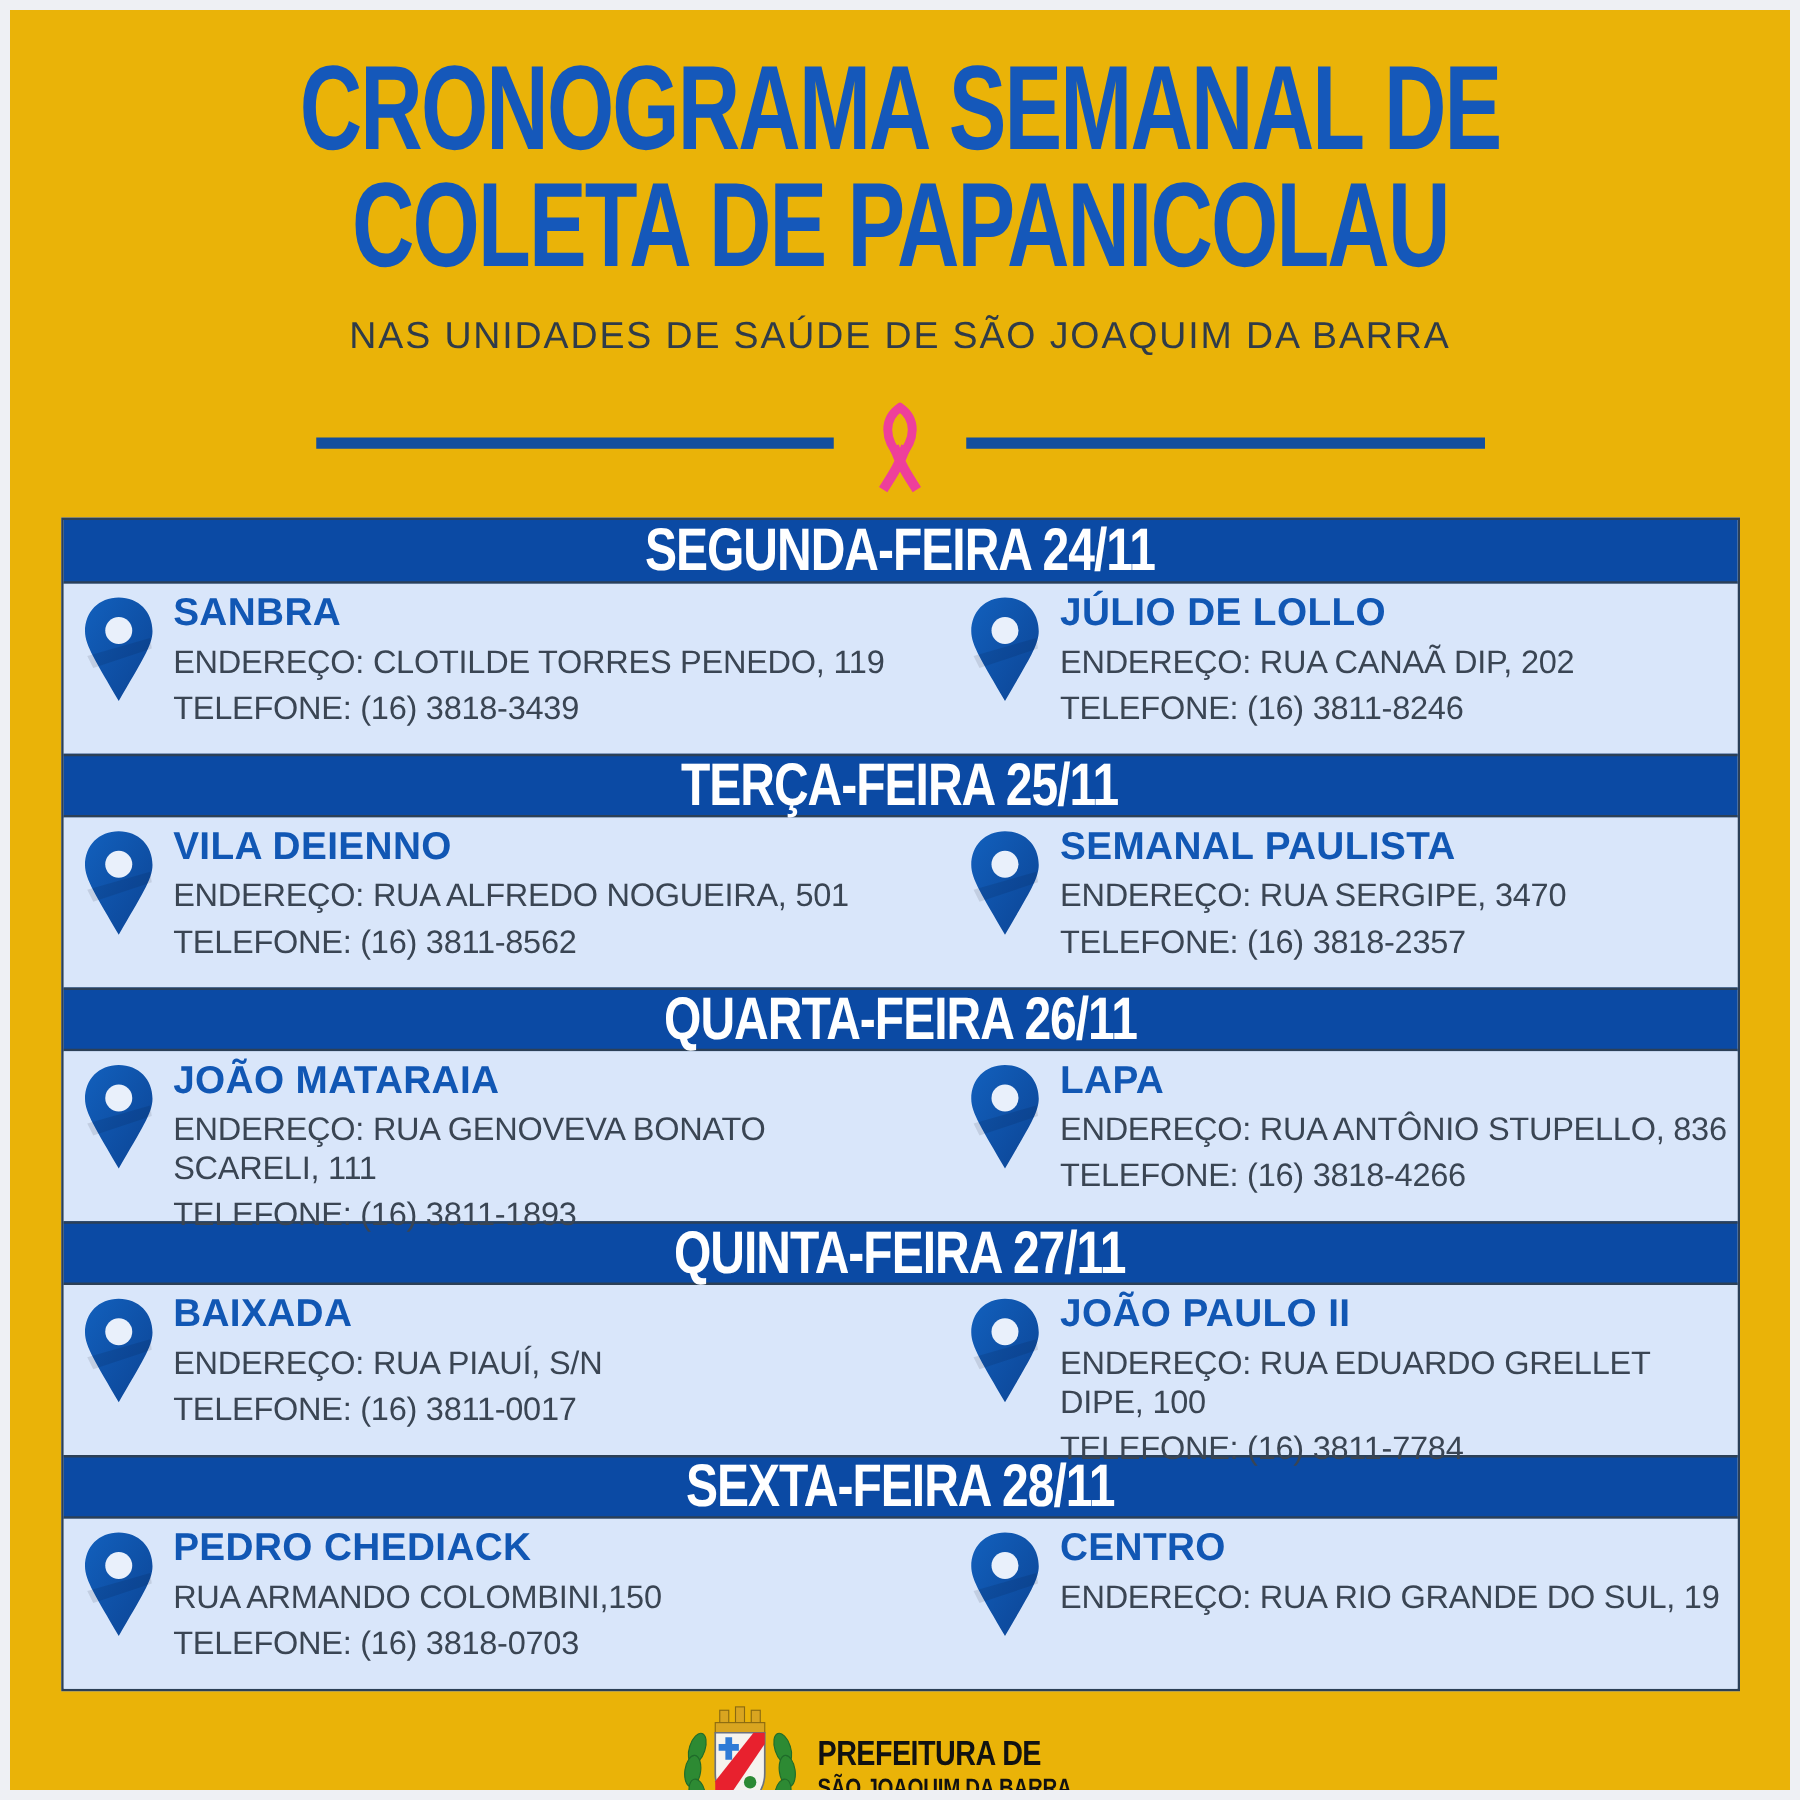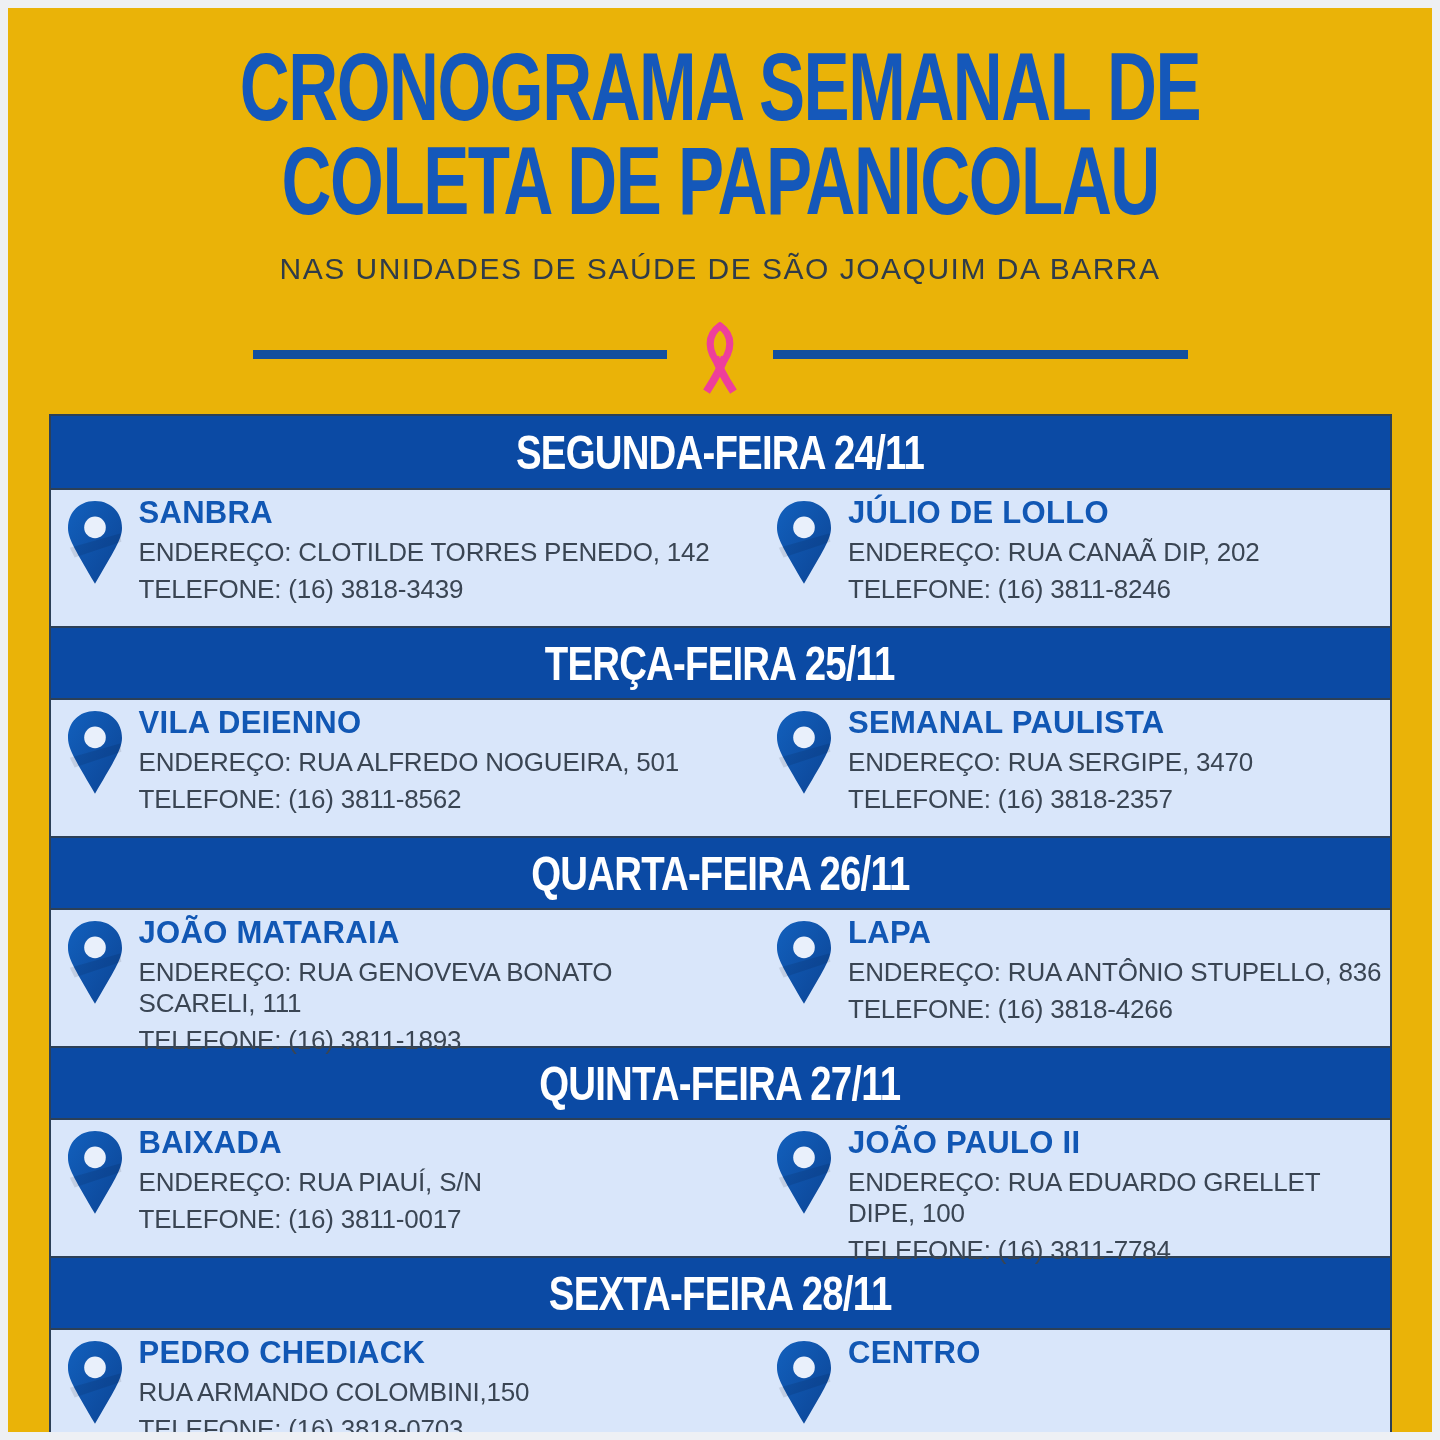--- a/index.html
+++ b/index.html
@@ -33,21 +33,21 @@
     display:flex; align-items:center; justify-content:center;
   }
   .divider .line { flex:1; height:9px; background:#134f9e; }
   .ribbon-wrap { width:54px; height:76px; margin:0 26px; transform:translateY(6px); }
 
   .schedule {
     width:1343px; margin:22px auto 0 auto;
     border:2px solid #2c4057; background:#d9e6fa;
   }
   .day-header {
-    height:74px; background:#0b4aa4;
+    height:51px; background:#0b4aa4;
     display:flex; align-items:center; justify-content:center;
     border-top:2px solid #2c4057; border-bottom:2px solid #2c4057;
   }
   .day-section:first-child .day-header { border-top:none; }
   .day-header .label {
     color:#ffffff; font-size:48px; font-weight:800; letter-spacing:-1px;
   }
   .day-row { height:136px; display:flex; background:#d9e6fa; }
   .col { width:50%; display:flex; }
   .col.right { padding-left:40px; }
@@ -144,21 +144,21 @@
       </div>
       <div class="day-row">
         <div class="col left entry">
           <div class="pin">
               <svg viewBox="0 0 50 72" width="60" height="88">
                 <use href="#pinShape"></use>
               </svg>
             </div>
           <div class="entry-text">
             <div class="loc-name">SANBRA</div>
-            <div class="loc-line">ENDEREÇO: CLOTILDE TORRES PENEDO, 142</div>
+            <div class="loc-line">ENDEREÇO: CLOTILDE TORRES PENEDO, 119</div>
             <div class="loc-line">TELEFONE: (16) 3818-3439</div>
           </div>
         </div>
         <div class="col right entry">
           <div class="pin">
               <svg viewBox="0 0 50 72" width="60" height="88">
                 <use href="#pinShape"></use>
               </svg>
             </div>
           <div class="entry-text">
@@ -284,20 +284,21 @@
           </div>
         </div>
         <div class="col right entry">
           <div class="pin">
               <svg viewBox="0 0 50 72" width="60" height="88">
                 <use href="#pinShape"></use>
               </svg>
             </div>
           <div class="entry-text">
             <div class="loc-name">CENTRO</div>
+            <div class="loc-line">ENDEREÇO: RUA RIO GRANDE DO SUL, 19</div>
           </div>
         </div>
       </div>
     </div>
 
   </div>
 
   <div class="footer">
     <div class="crest">
       <svg viewBox="0 0 120 124" width="108" height="112">

